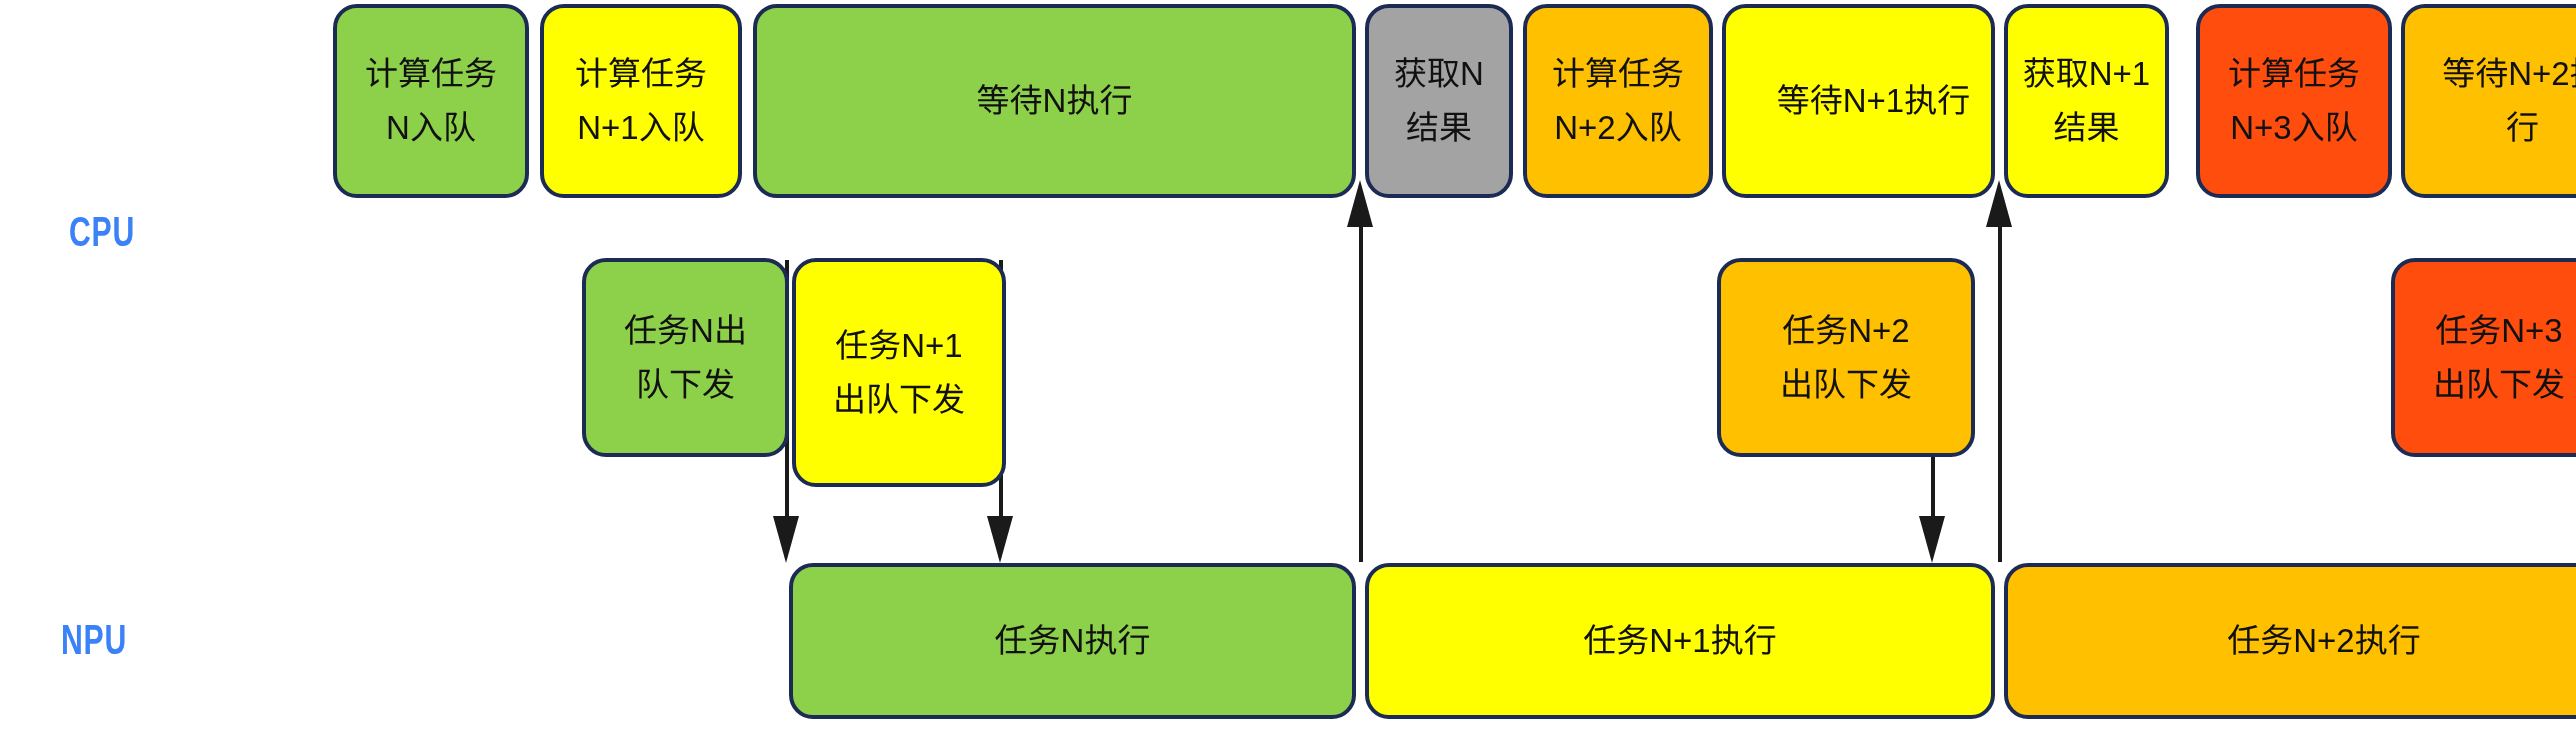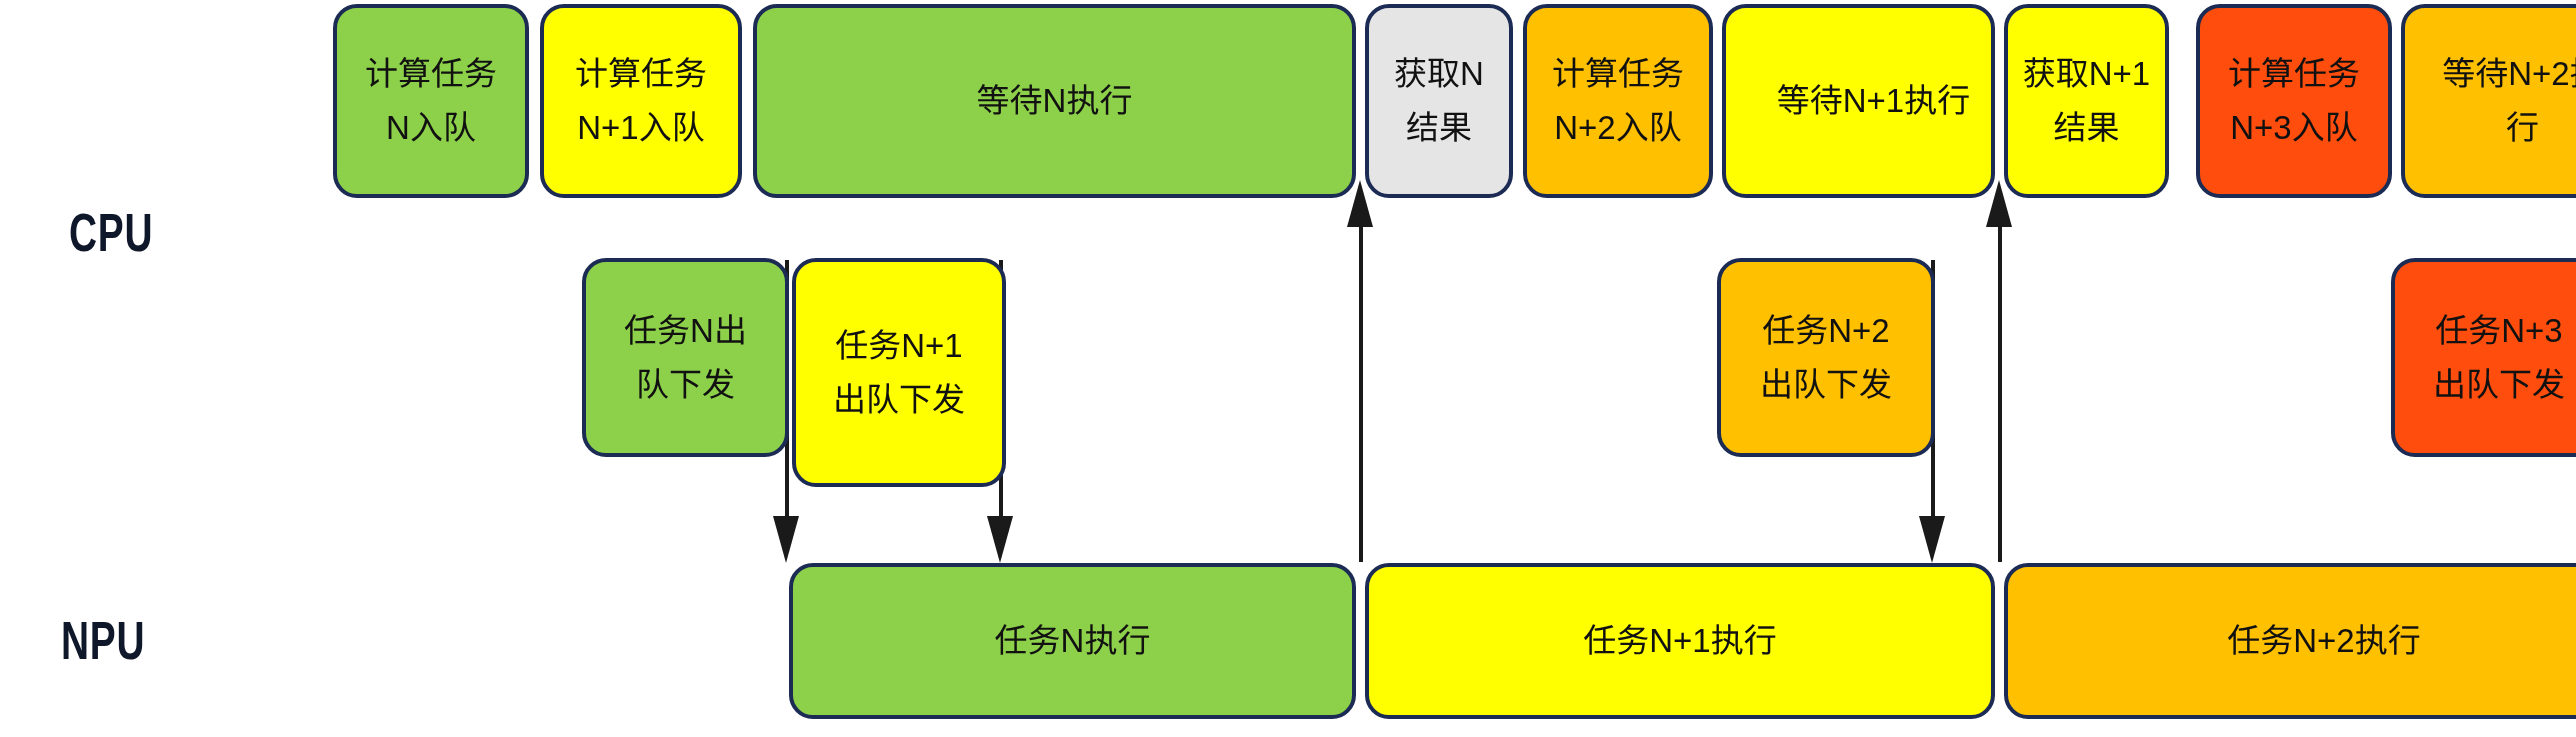--- a/index.html
+++ b/index.html
@@ -38,23 +38,23 @@
     font-size: 33px;
     line-height: 54px;
   }
   .box span {
     white-space: pre-line;
     display: block;
   }
 
   
   .row-label {
-    color: #0f172a;
+    color: #3b82f6;
     font-weight: bold;
-    font-size: 54px;
+    font-size: 42px;
     line-height: 54px;
   }
   .row-label .cond {
     display: inline-block;
     transform: scaleX(0.72);
     transform-origin: 0 50%;
     letter-spacing: 1px;
   }
 
   
@@ -100,21 +100,21 @@
         <span>计算任务
 N入队</span>
       </div>
       <div class="box" style="left: 540px; top: 4.1px; width: 202px; height: 194px; background: rgb(255, 255, 0);">
         <span>计算任务
 N+1入队</span>
       </div>
       <div class="box" style="left: 753px; top: 4.1px; width: 603px; height: 194px; background: rgb(141, 208, 74);">
         <span>等待N执行</span>
       </div>
-      <div class="box" style="left: 1365px; top: 4.1px; width: 148px; height: 194px; background: #e5e5e5;">
+      <div class="box" style="left: 1365px; top: 4.1px; width: 148px; height: 194px; background: #a3a3a3;">
         <span>获取N
 结果</span>
       </div>
       <div class="box" style="left: 1523px; top: 4.1px; width: 190px; height: 194px; background: rgb(255, 192, 0);">
         <span>计算任务
 N+2入队</span>
       </div>
       <div class="box" style="left: 1722px; top: 4.1px; width: 273px; height: 194px; background: rgb(255, 255, 0); padding-left: 30px;">
         <span>等待N+1执行</span>
       </div>
@@ -131,21 +131,21 @@
 行</span>
       </div>
       <div class="box" style="left: 582px; top: 258px; width: 207px; height: 199px; background: rgb(141, 208, 74);">
         <span>任务N出
 队下发</span>
       </div>
       <div class="box" style="left: 792px; top: 258px; width: 214px; height: 229px; background: rgb(255, 255, 0);">
         <span>任务N+1
 出队下发</span>
       </div>
-      <div class="box" style="left: 1717px; top: 258px; width: 218px; height: 199px; background: rgb(255, 192, 0);">
+      <div class="box" style="left: 1717px; top: 258px; width: 258px; height: 199px; background: rgb(255, 192, 0);">
         <span>任务N+2
 出队下发</span>
       </div>
       <div class="box" style="left: 2391px; top: 258px; width: 216px; height: 199px; background: rgb(255, 77, 13);">
         <span>任务N+3
 出队下发</span>
       </div>
       <div class="box" style="left: 789px; top: 563px; width: 567px; height: 156px; background: rgb(141, 208, 74);">
         <span>任务N执行</span>
       </div>

